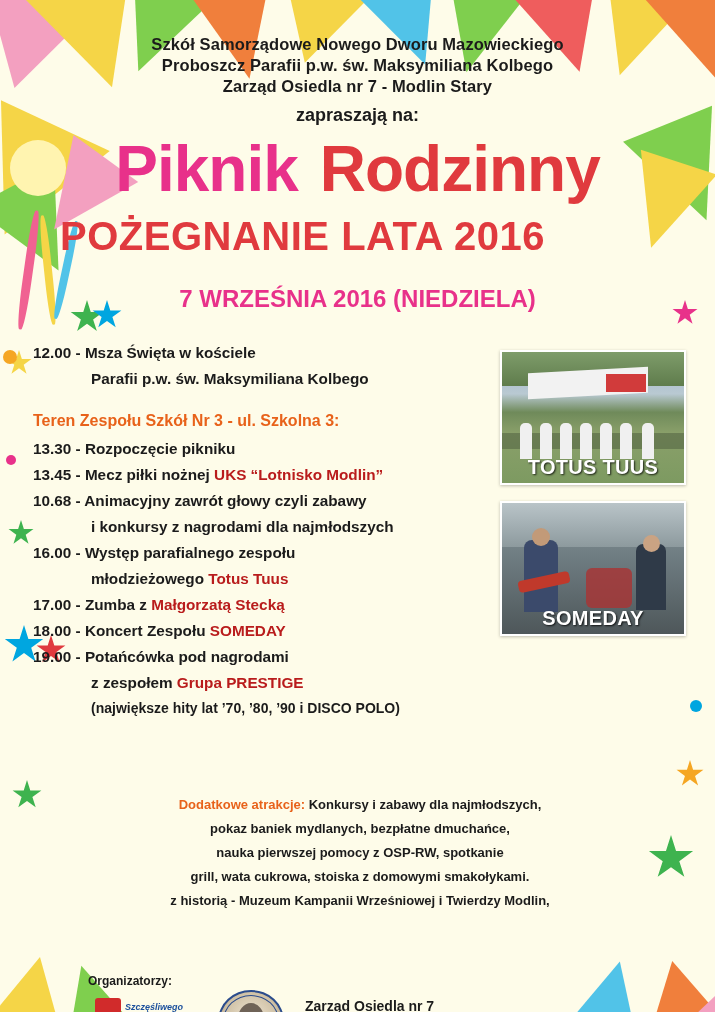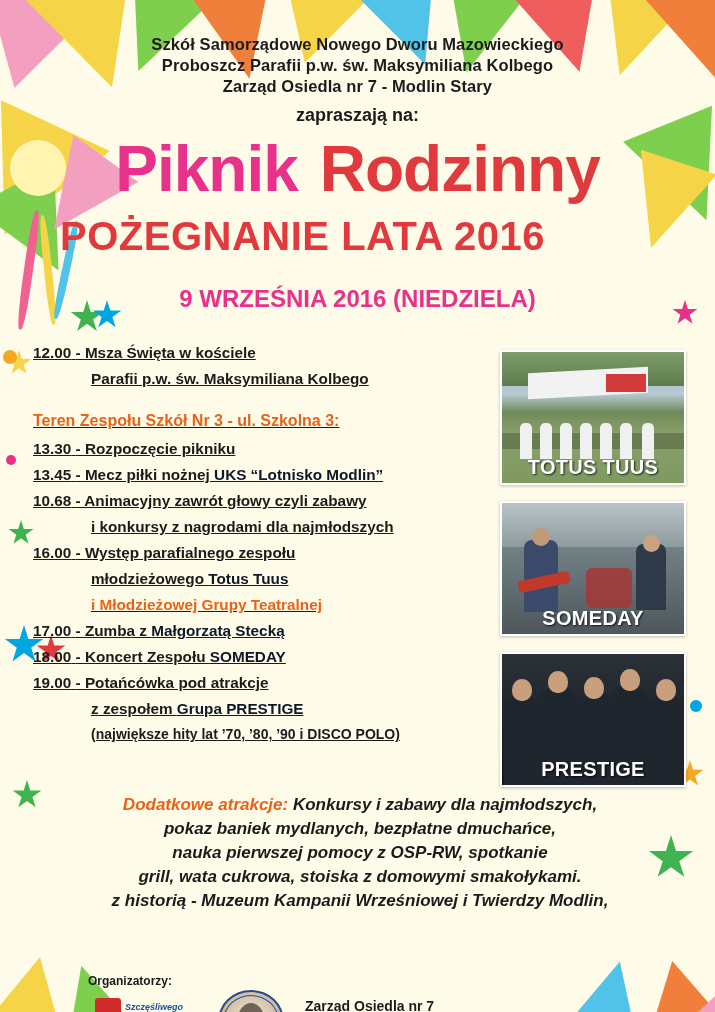--- a/index.html
+++ b/index.html
@@ -118,38 +118,37 @@
   }
 
   
   .program {
     position: absolute;
     top: 340px;
     left: 33px;
     width: 460px;
     z-index: 10;
     color: #1b1b1b;
-    text-decoration: underline;
   }
   .prog-line {
     font-size: 15.3px;
     font-weight: bold;
     line-height: 26px;
     white-space: nowrap;
   }
   .prog-line.indent { padding-left: 58px; }
   .prog-gap { height: 14px; }
   .venue {
     font-size: 16px;
     font-weight: bold;
     color: #e8621a;
     line-height: 30px;
     white-space: nowrap;
   }
-  .red { color: #0f172a; }
+  .red { color: #b91c1c; }
   .orange { color: #e8621a; }
   .small-note {
     font-size: 14px;
     font-weight: bold;
     line-height: 24px;
     padding-left: 58px;
     white-space: nowrap;
   }
 
   
@@ -205,26 +204,25 @@
   
   .extras {
     position: absolute;
     left: 100px;
     top: 793px;
     width: 520px;
     text-align: center;
     z-index: 10;
   }
   .extras .ex-line {
-    font-size: 17px;
+    font-size: 13px;
     font-weight: bold;
     color: #1b1b1b;
     line-height: 24px;
     white-space: nowrap;
-    font-style: italic;
   }
   .extras .ex-lead { color: #e8621a; }
 
   
   .footer {
     position: absolute;
     bottom: 24px;
     left: 0;
     width: 715px;
     z-index: 10;
@@ -359,21 +357,21 @@
     <div class="line">Szkół Samorządowe Nowego Dworu Mazowieckiego</div>
     <div class="line">Proboszcz Parafii p.w. św. Maksymiliana Kolbego</div>
     <div class="line">Zarząd Osiedla nr 7 - Modlin Stary</div>
     <div class="invite">zapraszają na:</div>
   </div>
 
   <div class="title-main">
     <span class="t-p">Piknik</span><span style="display:inline-block;width:22px;"></span><span class="t-r">Rodzinny</span>
   </div>
   <div class="title-sub">POŻEGNANIE LATA 2016</div>
-  <div class="title-date">9 WRZEŚNIA 2016 (NIEDZIELA)</div>
+  <div class="title-date">7 WRZEŚNIA 2016 (NIEDZIELA)</div>
 
   <div class="program">
     <div class="prog-line">
       <span>12.00</span>
       <span>- Msza Święta w kościele</span>
     </div>
     <div class="prog-line indent">
       <span>Parafii p.w. św. Maksymiliana Kolbego</span>
     </div>
 
@@ -396,34 +394,31 @@
     <div class="prog-line indent">
       <span>i konkursy z nagrodami dla najmłodszych</span>
     </div>
     <div class="prog-line">
       <span>16.00</span>
       <span>- Występ parafialnego zespołu</span>
     </div>
     <div class="prog-line indent">
       <span>młodzieżowego </span><span class="red">Totus Tuus</span>
     </div>
-    <div class="prog-line indent">
-      <span class="orange">i Młodzieżowej  Grupy Teatralnej</span>
-    </div>
     <div class="prog-line">
       <span>17.00</span>
       <span>- Zumba z </span><span class="red">Małgorzatą Stecką</span>
     </div>
     <div class="prog-line">
       <span>18.00</span>
       <span>- Koncert Zespołu </span><span class="red">SOMEDAY</span>
     </div>
     <div class="prog-line">
       <span>19.00</span>
-      <span>- Potańcówka pod atrakcje</span>
+      <span>- Potańcówka pod nagrodami</span>
     </div>
     <div class="prog-line indent">
       <span>z zespołem </span><span class="red">Grupa PRESTIGE</span>
     </div>
     <div class="small-note">(największe hity lat ’70, ’80, ’90 i DISCO POLO)</div>
   </div>
 
   <div class="photos">
     <div class="photo ph1">
       <div class="bg-trees"></div>
@@ -444,33 +439,20 @@
       <div class="sky"></div>
       <div class="guitarist"></div>
       <div class="head1"></div>
       <div class="guitar"></div>
       <div class="drummer"></div>
       <div class="p3"></div>
       <div class="head3"></div>
       <div class="caption">SOMEDAY</div>
     </div>
 
-    <div class="photo ph3">
-      <div class="m" style="left:2px;"></div>
-      <div class="h" style="left:10px;bottom:84px;"></div>
-      <div class="m" style="left:38px;height:96px;"></div>
-      <div class="h" style="left:46px;bottom:92px;"></div>
-      <div class="m" style="left:74px;height:90px;"></div>
-      <div class="h" style="left:82px;bottom:86px;"></div>
-      <div class="m" style="left:110px;height:98px;"></div>
-      <div class="h" style="left:118px;bottom:94px;"></div>
-      <div class="m" style="left:146px;height:88px;"></div>
-      <div class="h" style="left:154px;bottom:84px;"></div>
-      <div class="caption">PRESTIGE</div>
-    </div>
   </div>
 
   <div class="extras">
     <div class="ex-line">
       <span class="ex-lead">Dodatkowe atrakcje:</span><span> Konkursy i zabawy dla najmłodszych,</span>
     </div>
     <div class="ex-line">pokaz baniek mydlanych, bezpłatne dmuchańce,</div>
     <div class="ex-line">nauka pierwszej pomocy z OSP-RW, spotkanie</div>
     <div class="ex-line">grill, wata cukrowa, stoiska z domowymi smakołykami.</div>
     <div class="ex-line">z historią - Muzeum Kampanii Wrześniowej i Twierdzy Modlin,</div>

